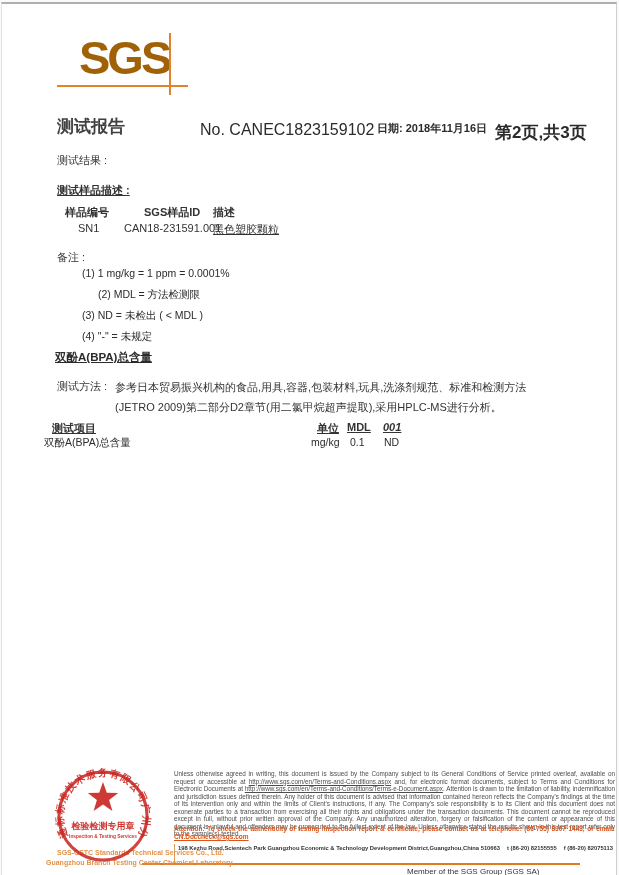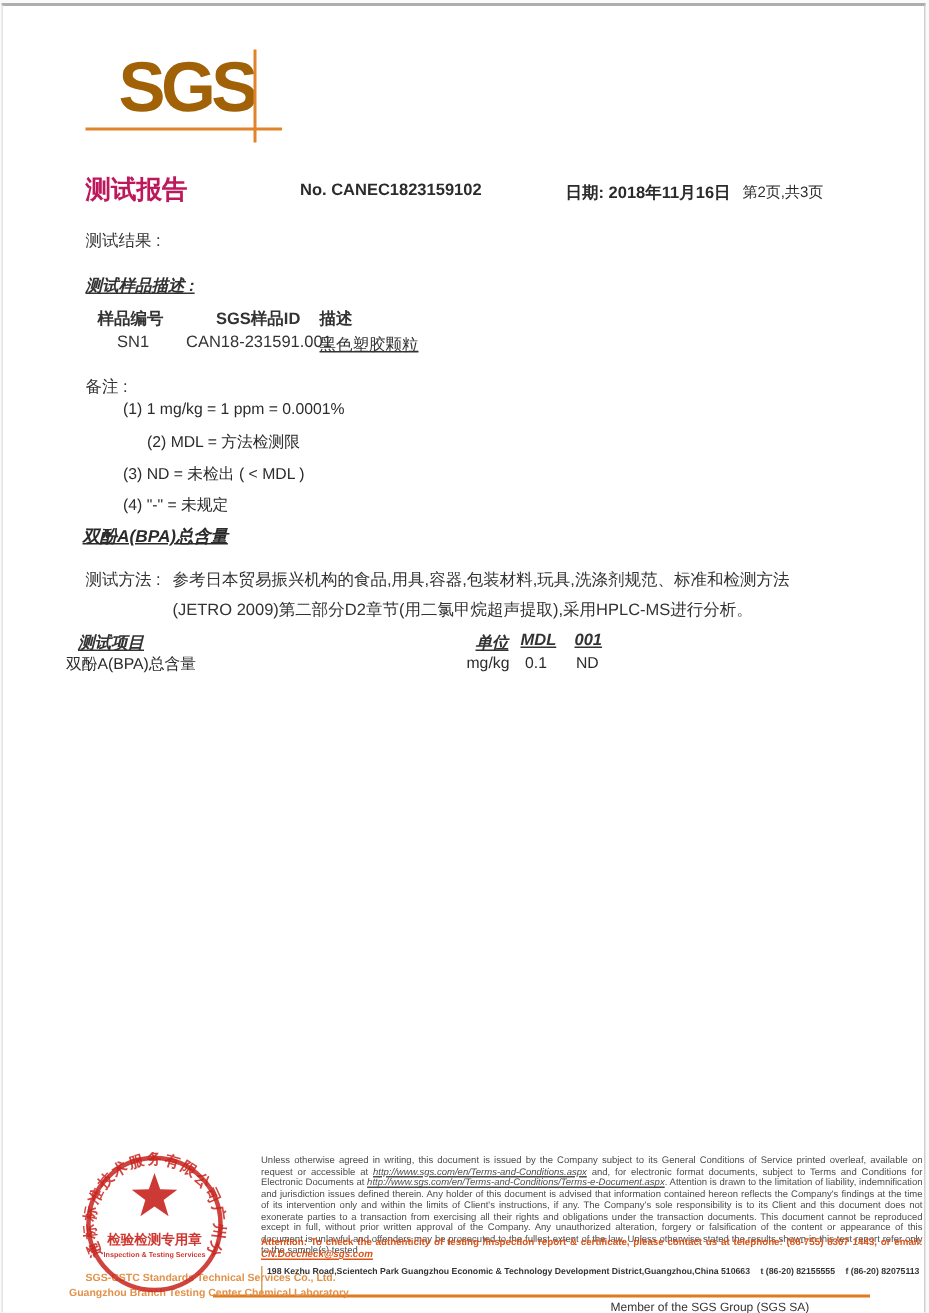--- a/index.html
+++ b/index.html
@@ -8,28 +8,28 @@
   .page { position:absolute; left:1px; top:2px; width:616px; height:873px;
     background:#ffffff; border-top:2px solid #aeaeae; border-left:1px solid #e3e3e3;
     border-right:1px solid #cfcfcf; }
   .abs { position:absolute; white-space:nowrap; color:#2b2b2b; }
   
   .logo-text { left:77px; top:30px; font-size:47px; font-weight:bold; color:#a16207;
     letter-spacing:-3px; line-height:1; }
   .logo-hline { left:55px; top:81px; width:131px; height:2px; background:#e0832a; }
   .logo-vline { left:167px; top:29px; width:2px; height:62px; background:#e0832a; }
   
-  .doc-title { left:55px; top:111px; font-size:17px; font-weight:bold; color:#be185d; }
-  .report-no { left:198px; top:117px; font-size:11px; font-weight:bold; }
+  .doc-title { left:55px; top:111px; font-size:17px; font-weight:bold; color:#404040; }
+  .report-no { left:198px; top:117px; font-size:16px; font-weight:normal; }
   .report-date { left:375px; top:117px; font-size:11px; font-weight:bold; }
-  .page-info { left:493px; top:117px; font-size:10px; font-weight:normal; }
+  .page-info { left:493px; top:117px; font-size:17px; font-weight:bold; }
   
   .lbl { font-size:11px; color:#333; }
   .bold { font-weight:bold; }
-  .und { text-decoration:underline;font-style:italic; }
+  .und { text-decoration:underline; }
   .small { font-size:10.5px; }
   .method-text { left:113px; top:373px; width:448px; font-size:11px; line-height:20px;
     white-space:normal; color:#333; }
   
   .company-line { font-size:7px; color:#e2924a; font-weight:bold; }
   .disclaimer { left:172px; top:766px; width:441px; font-size:6.35px; line-height:7.55px;
     color:#4d4d4d; text-align:justify; white-space:normal; }
   .attention { left:172px; top:821px; width:441px; font-size:6.5px; line-height:7.8px;
     color:#dd5418; font-weight:bold; white-space:normal; text-align:justify; }
   .addr-row1 { left:176px; top:841px; display:flex; gap:7px; font-size:5.8px; color:#333;

